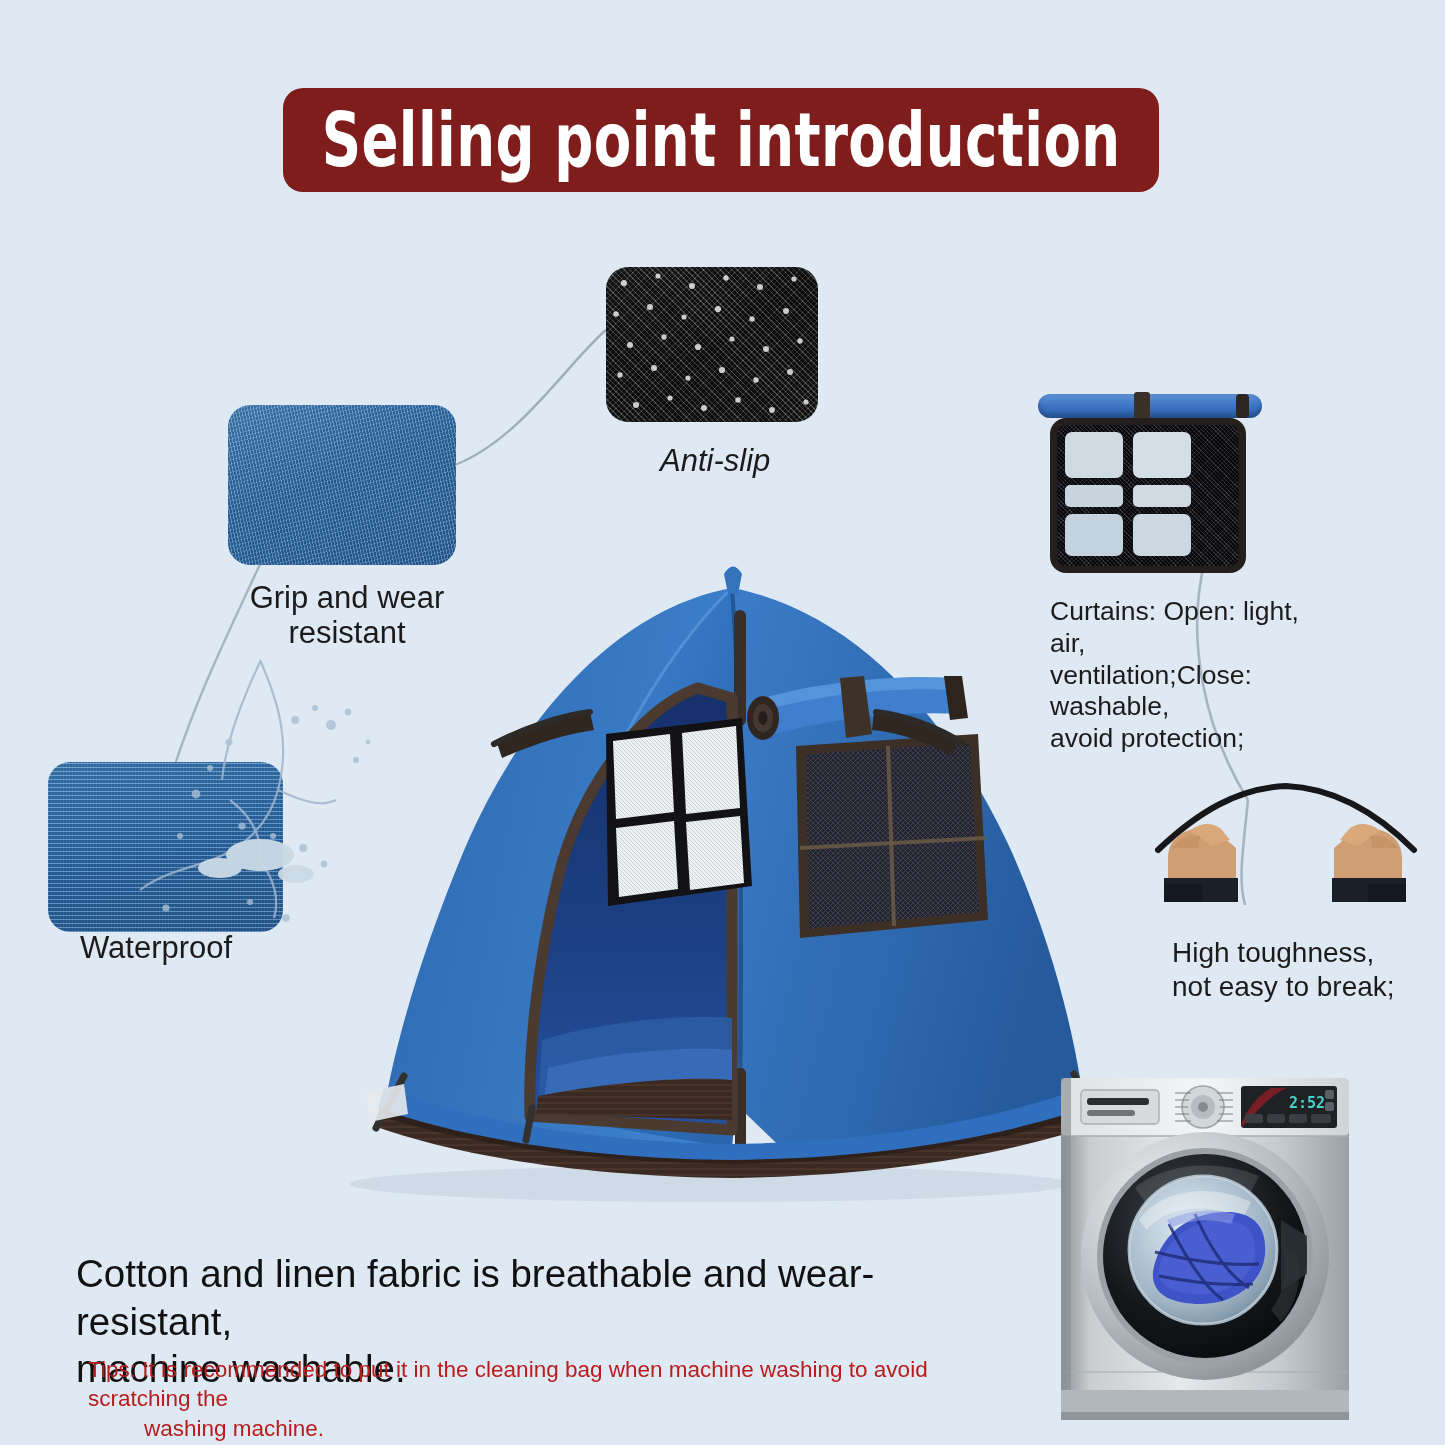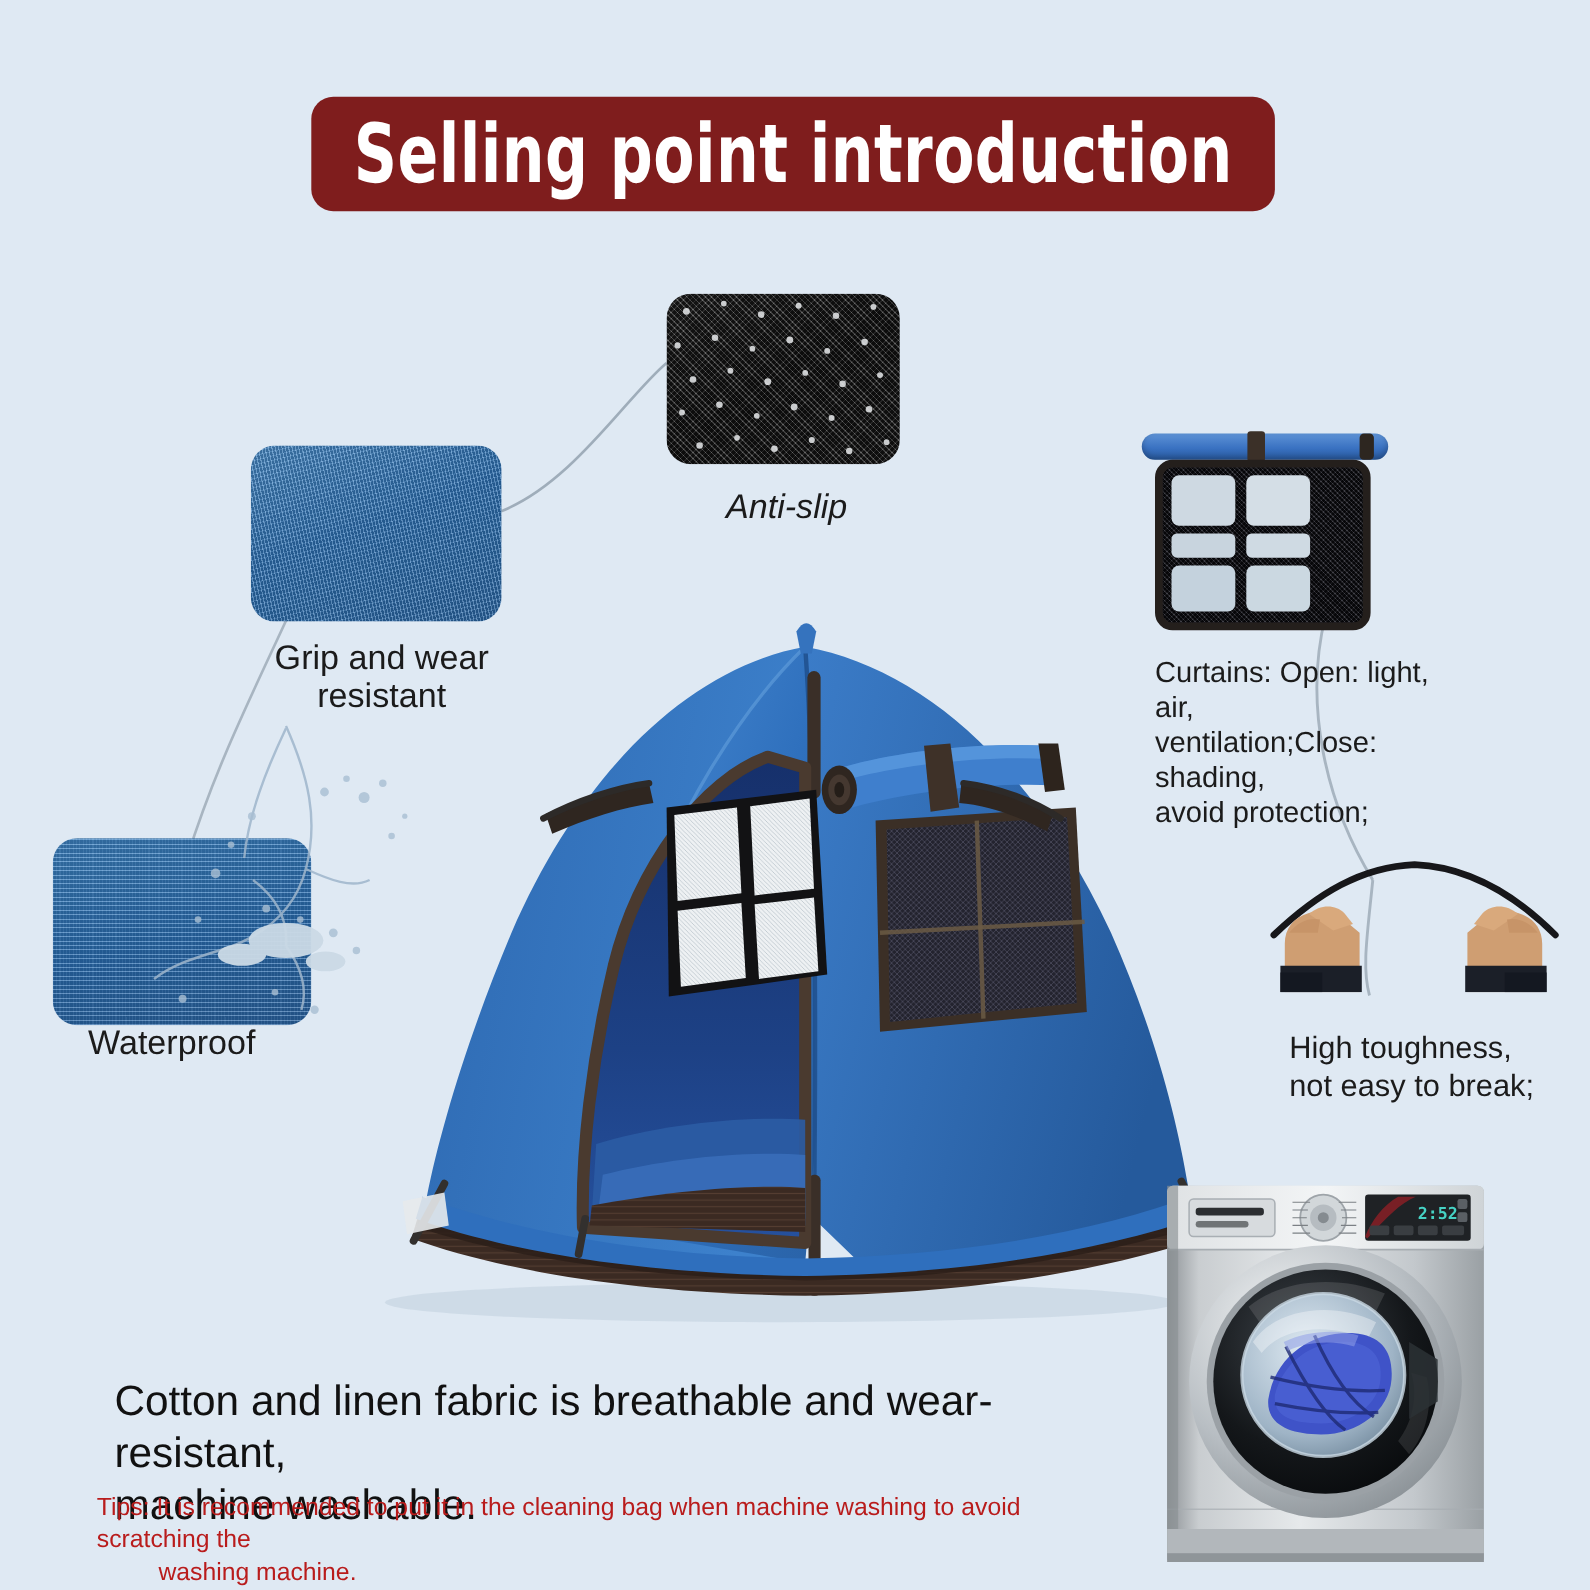--- a/index.html
+++ b/index.html
@@ -51,21 +51,21 @@
   
   .caption{
     position:absolute;color:#1b1b1b;
     font-size:31px;line-height:1.14;font-weight:400;
     font-family:"Liberation Sans",sans-serif;
   }
   .caption.sm{font-size:26.5px;line-height:1.2;}
 
   
   .bottom-head{
-    position:absolute;left:104px;top:1250px;width:900px;
+    position:absolute;left:76px;top:1250px;width:900px;
     color:#111;font-size:38.5px;line-height:1.24;
     font-family:"Liberation Sans",sans-serif;
   }
   .bottom-tip{
     position:absolute;left:88px;top:1355px;width:890px;
     color:#b91c1c;font-size:22.5px;line-height:1.3;
   }
   .bottom-tip .ind{display:block;padding-left:56px;}
 
   
@@ -195,21 +195,21 @@
       <div style="position:absolute;left:8px;top:7px;width:58px;height:46px;border-radius:7px;background:#ced9e2;"></div>
       <div style="position:absolute;left:76px;top:7px;width:58px;height:46px;border-radius:7px;background:#d4dee6;"></div>
       <div style="position:absolute;left:8px;top:60px;width:58px;height:22px;border-radius:5px;background:#c8d4de;"></div>
       <div style="position:absolute;left:76px;top:60px;width:58px;height:22px;border-radius:5px;background:#cfdae3;"></div>
       <div style="position:absolute;left:8px;top:89px;width:58px;height:42px;border-radius:7px;background:#c4d2dd;"></div>
       <div style="position:absolute;left:76px;top:89px;width:58px;height:42px;border-radius:7px;background:#cbd8e1;"></div>
     </div>
   </div>
   <div class="caption sm" style="left:1050px;top:596px;width:290px;">
     <span>Curtains: Open: light, air,</span><br>
-    <span>ventilation;Close: shading,</span><br>
+    <span>ventilation;Close: washable,</span><br>
     <span>avoid protection;</span>
   </div>
 
   <svg style="position:absolute;left:1138px;top:752px;width:290px;height:150px;" viewBox="0 0 290 150">
 
     <path d="M20 98 C 60 60, 100 36, 148 34 C 196 36, 238 60, 276 98" fill="none" stroke="#17171a" stroke-width="6" stroke-linecap="round"></path>
 
     <g>
       <path d="M30 150 L30 106 C30 92 38 82 52 78 C 66 74 78 78 86 86 L98 96 L98 150 Z" fill="#cf9e72"></path>
       <path d="M52 79 C 62 70 76 70 84 78 L92 88 L74 94 Z" fill="#d9a97c"></path>

